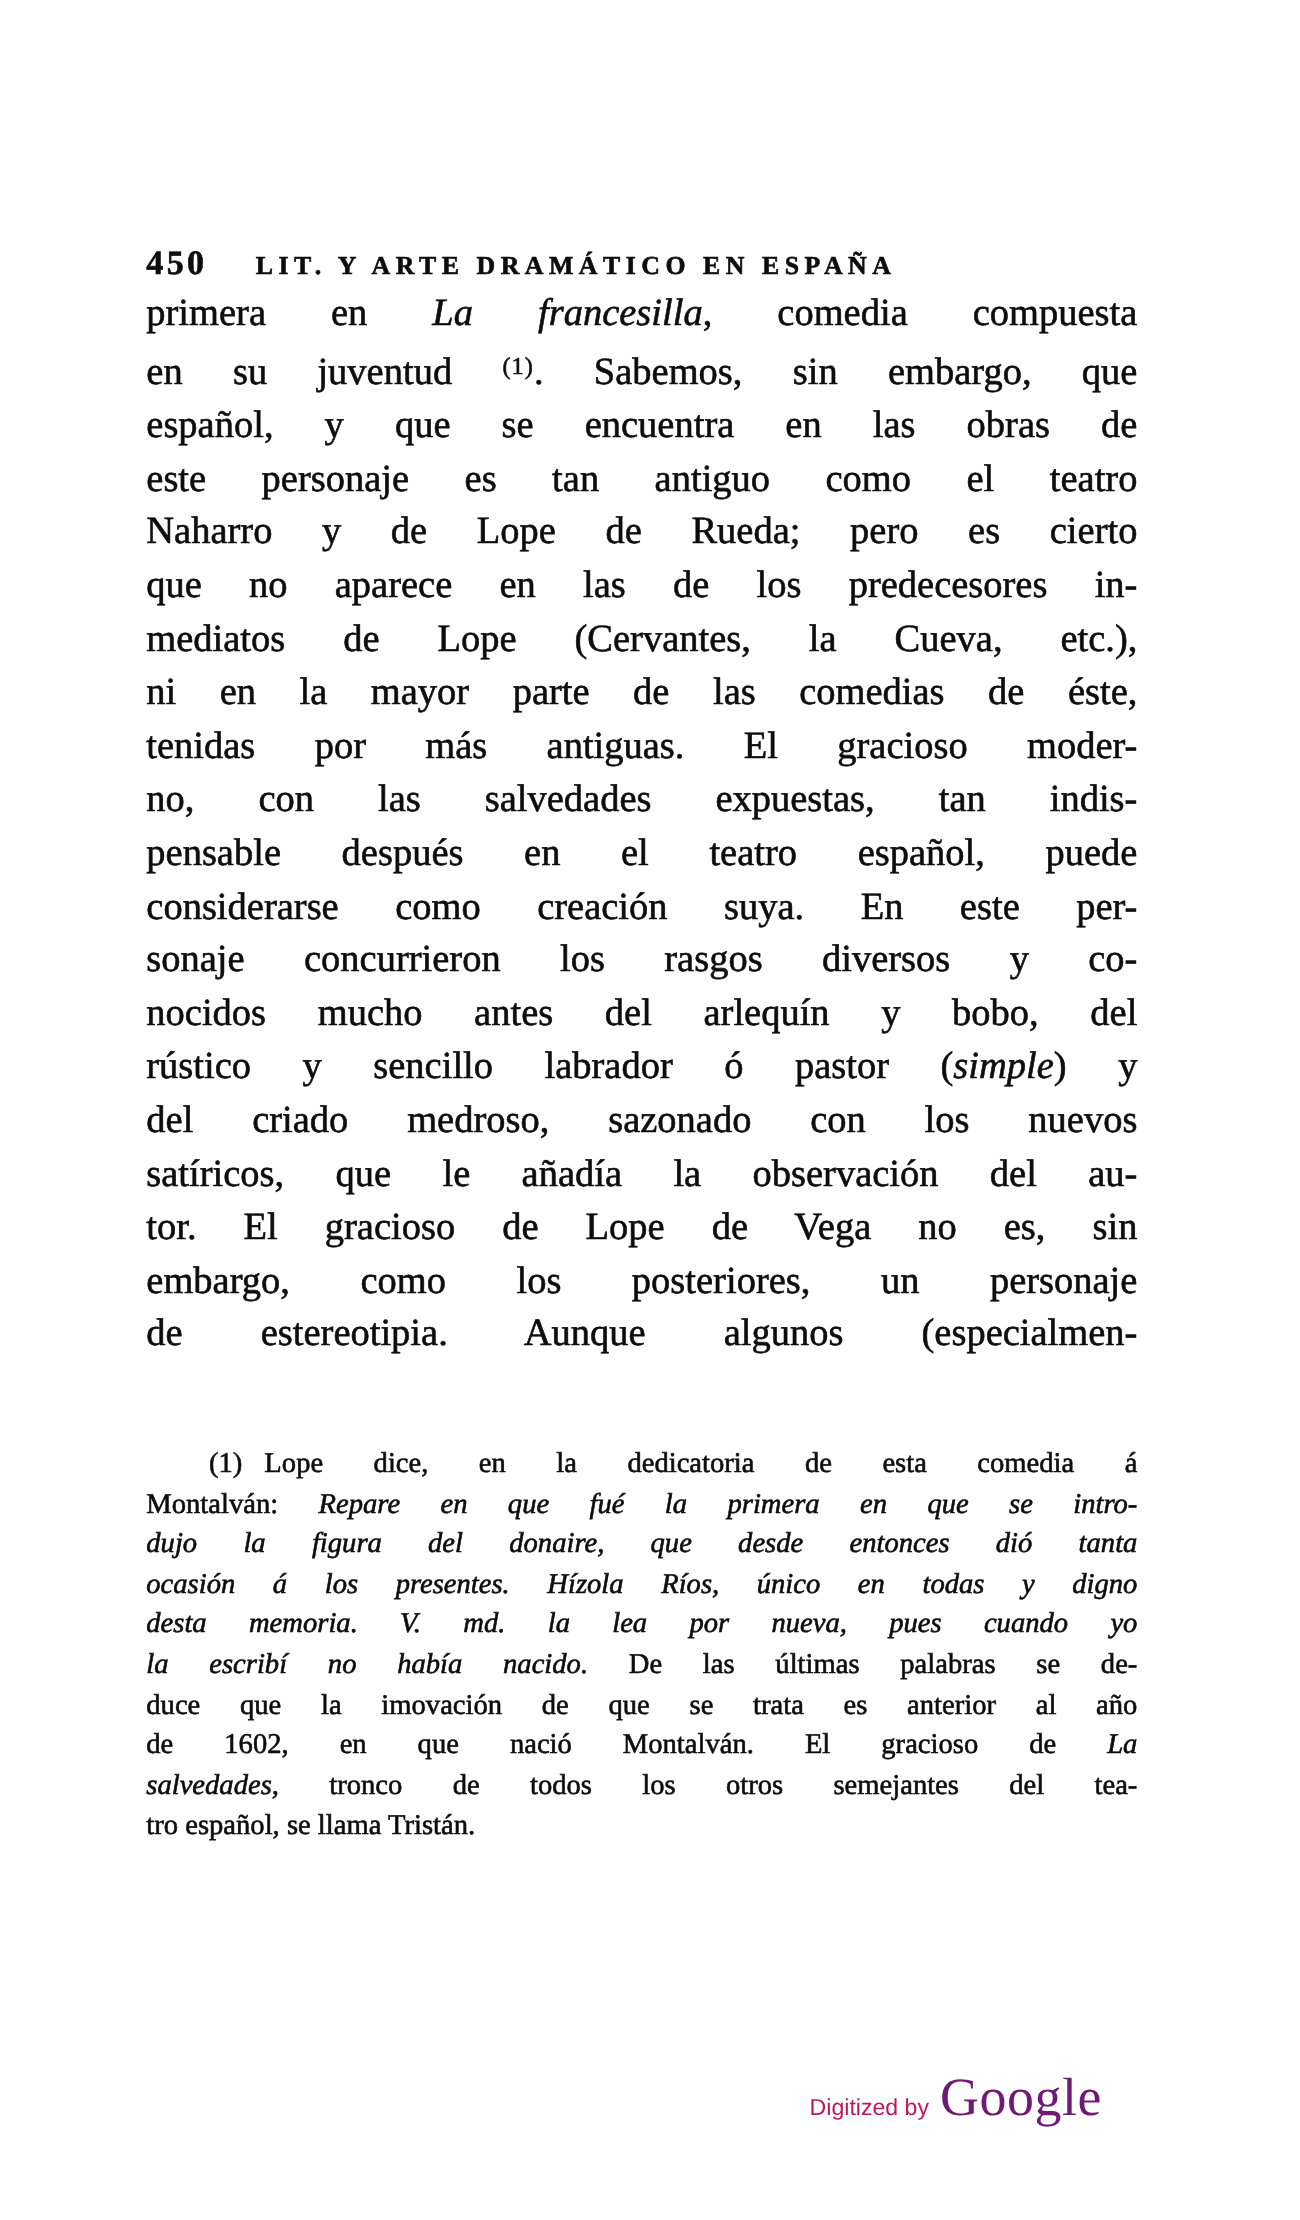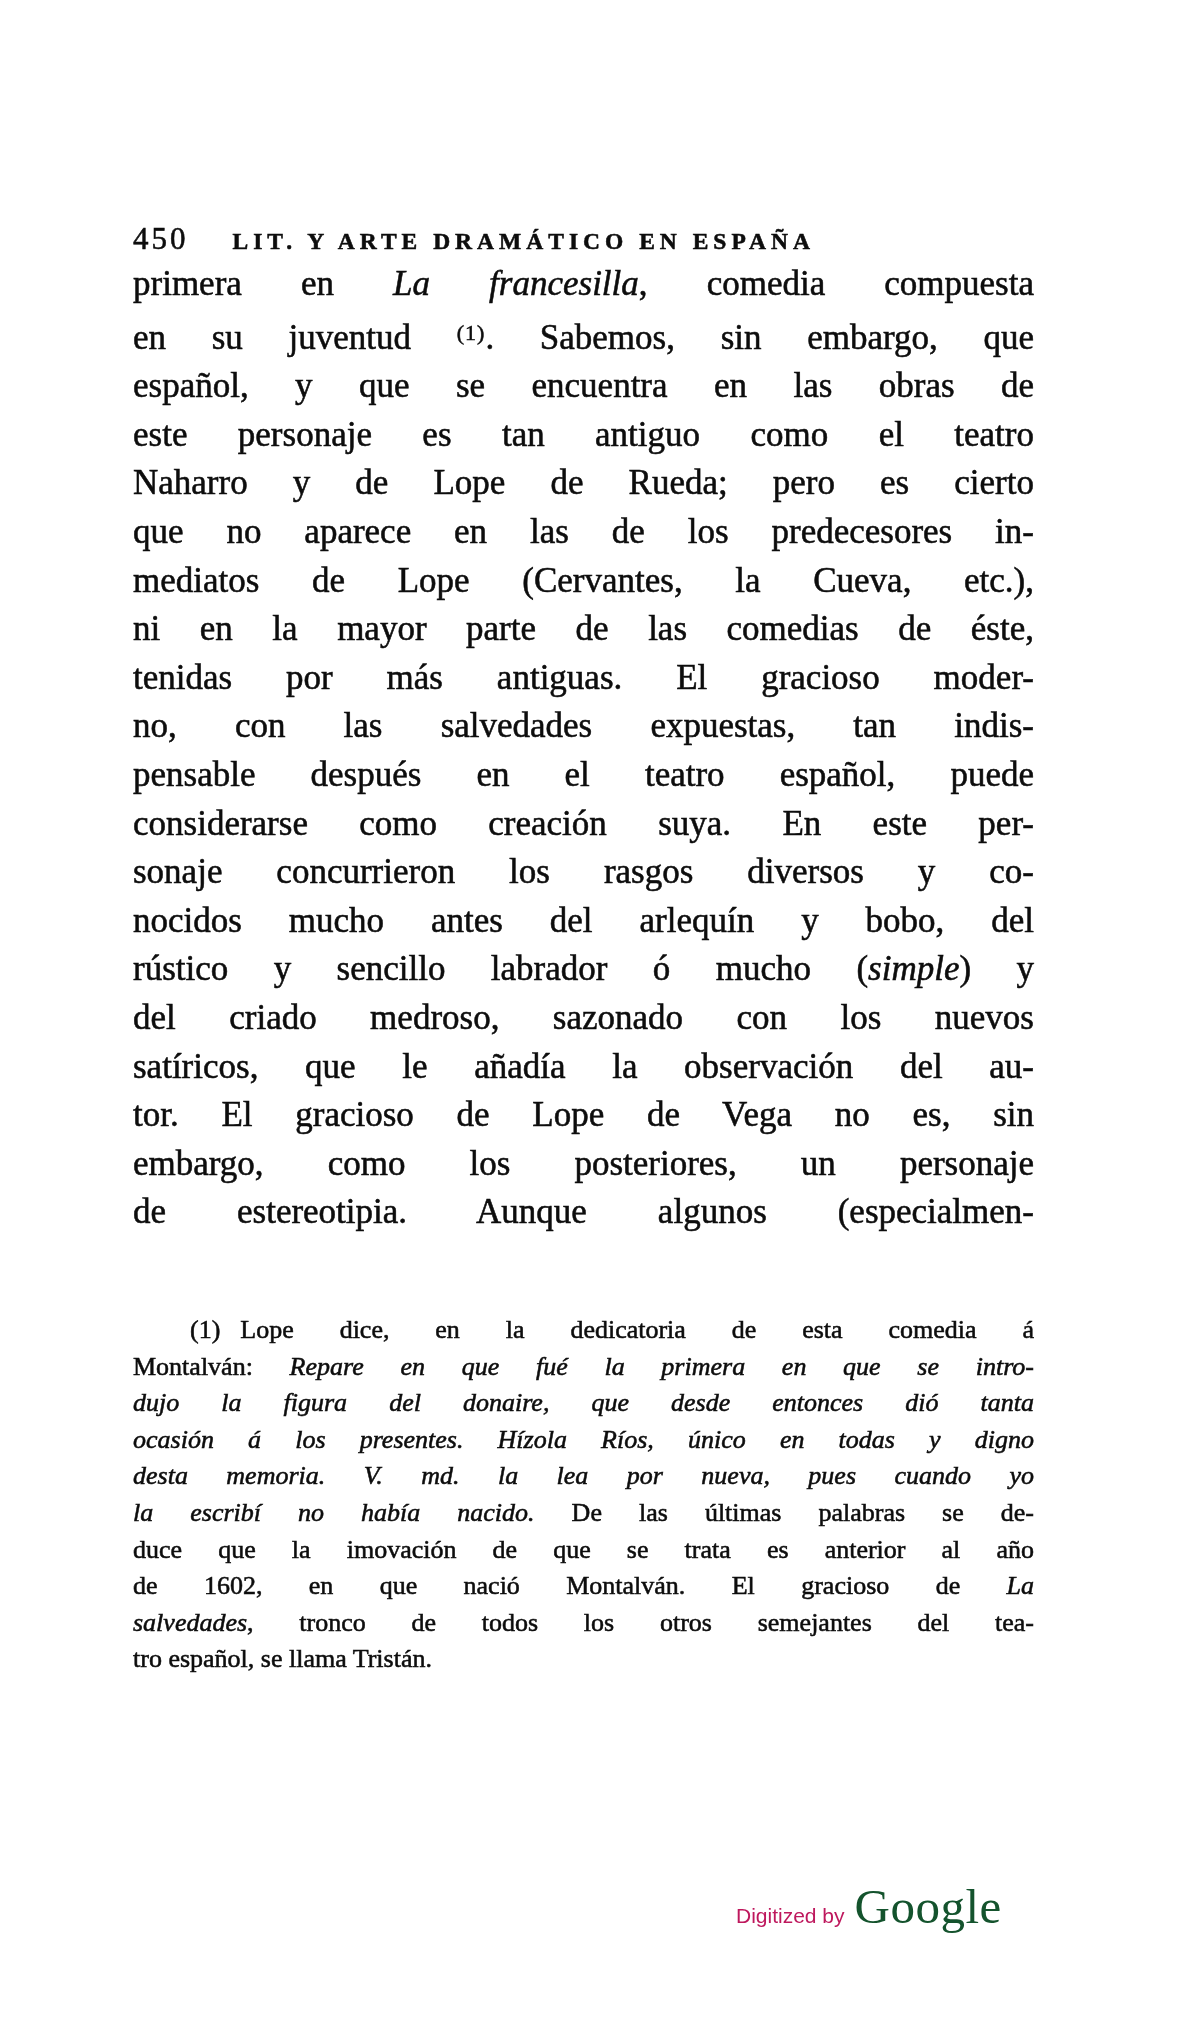--- a/index.html
+++ b/index.html
@@ -12,21 +12,21 @@
     color: #0d0d0d;
   }
   .scan-ink { -webkit-text-stroke: 0.55px currentColor; }
 
   .page-header {
     position: absolute; left: 133px; top: 221px;
     display: flex; align-items: baseline;
     white-space: nowrap;
   }
   .page-num {
-    font-size: 31px; font-weight: 400; letter-spacing: 3px;
+    font-size: 31px; font-weight: 700; letter-spacing: 3px;
   }
   .running-title {
     margin-left: 44px;
     font-size: 23.5px; font-weight: 700; letter-spacing: 5px;
   }
 
   .body-text {
     position: absolute; left: 133px; top: 260px; width: 901px;
     font-size: 35px; line-height: 48.6px;
   }
@@ -48,21 +48,21 @@
   .watermark {
     position: absolute; left: 736px; top: 1878px;
     display: flex; align-items: baseline; white-space: nowrap;
   }
   .wm-prefix {
     font-family: "Liberation Sans", sans-serif;
     font-size: 21px; color: #be185d;
   }
   .wm-brand {
     font-family: "Liberation Serif", serif;
-    font-size: 49px; color: #14532d; margin-left: 10px;
+    font-size: 49px; color: #701a75; margin-left: 10px;
     letter-spacing: 0.5px;
   }
 </style>
 </head>
 <body>
 
 <div class="page-header scan-ink">
   <span class="page-num">450</span>
   <span class="running-title">LIT. Y ARTE DRAMÁTICO EN ESPAÑA</span>
 </div>
@@ -75,21 +75,21 @@
     <div class="tline"><span>Naharro y de Lope de Rueda; pero es cierto</span></div>
     <div class="tline"><span>que no aparece en las de los predecesores in-</span></div>
     <div class="tline"><span>mediatos de Lope (Cervantes, la Cueva, etc.),</span></div>
     <div class="tline"><span>ni en la mayor parte de las comedias de éste,</span></div>
     <div class="tline"><span>tenidas por más antiguas. El gracioso moder-</span></div>
     <div class="tline"><span>no, con las salvedades expuestas, tan indis-</span></div>
     <div class="tline"><span>pensable después en el teatro español, puede</span></div>
     <div class="tline"><span>considerarse como creación suya. En este per-</span></div>
     <div class="tline"><span>sonaje concurrieron los rasgos diversos y co-</span></div>
     <div class="tline"><span>nocidos mucho antes del arlequín y bobo, del</span></div>
-    <div class="tline"><span>rústico y sencillo labrador ó mucho (</span><span class="it">simple</span><span>) y</span></div>
+    <div class="tline"><span>rústico y sencillo labrador ó pastor (</span><span class="it">simple</span><span>) y</span></div>
     <div class="tline"><span>del criado medroso, sazonado con los nuevos</span></div>
     <div class="tline"><span>satíricos, que le añadía la observación del au-</span></div>
     <div class="tline"><span>tor. El gracioso de Lope de Vega no es, sin</span></div>
     <div class="tline"><span>embargo, como los posteriores, un personaje</span></div>
     <div class="tline"><span>de estereotipia. Aunque algunos (especialmen-</span></div>
   </div>
 
 <div class="footnote scan-ink" id="footnote">
     <div class="tline fn-indent"><span class="fnmark">(1)</span><span>Lope dice, en la dedicatoria de esta comedia á</span></div>
     <div class="tline"><span>Montalván: </span><span class="it">Repare en que fué la primera en que se intro-</span></div>

